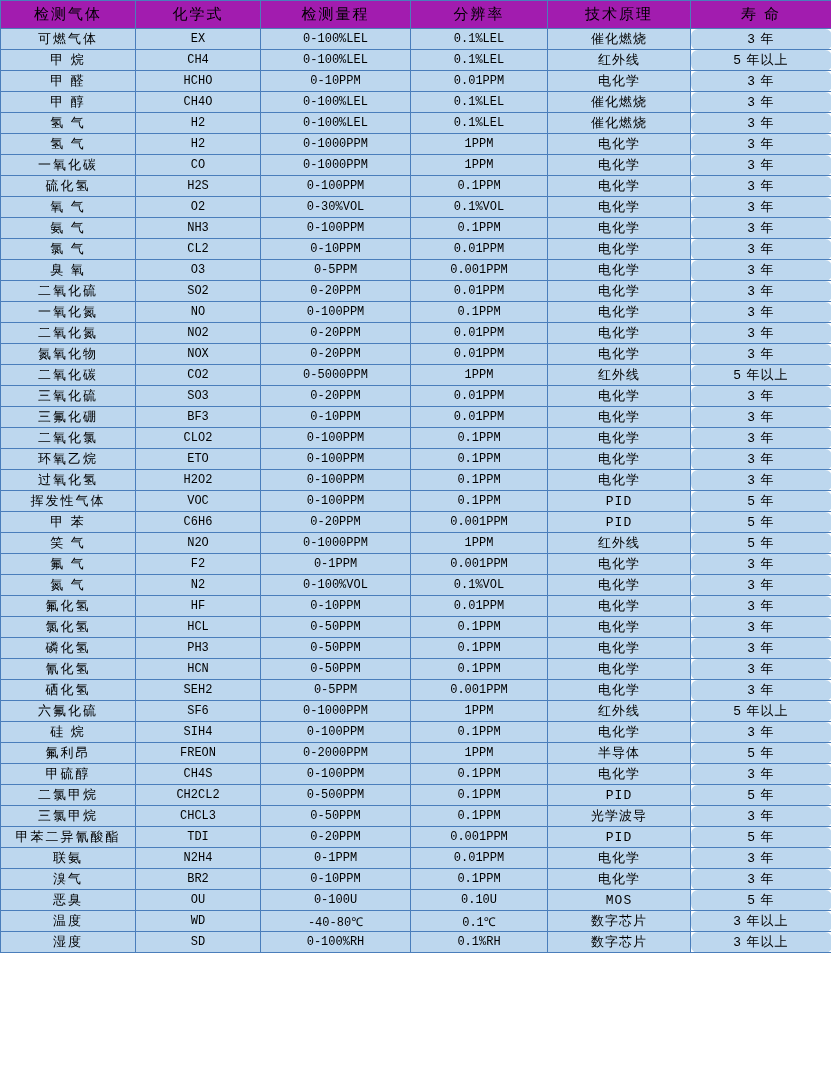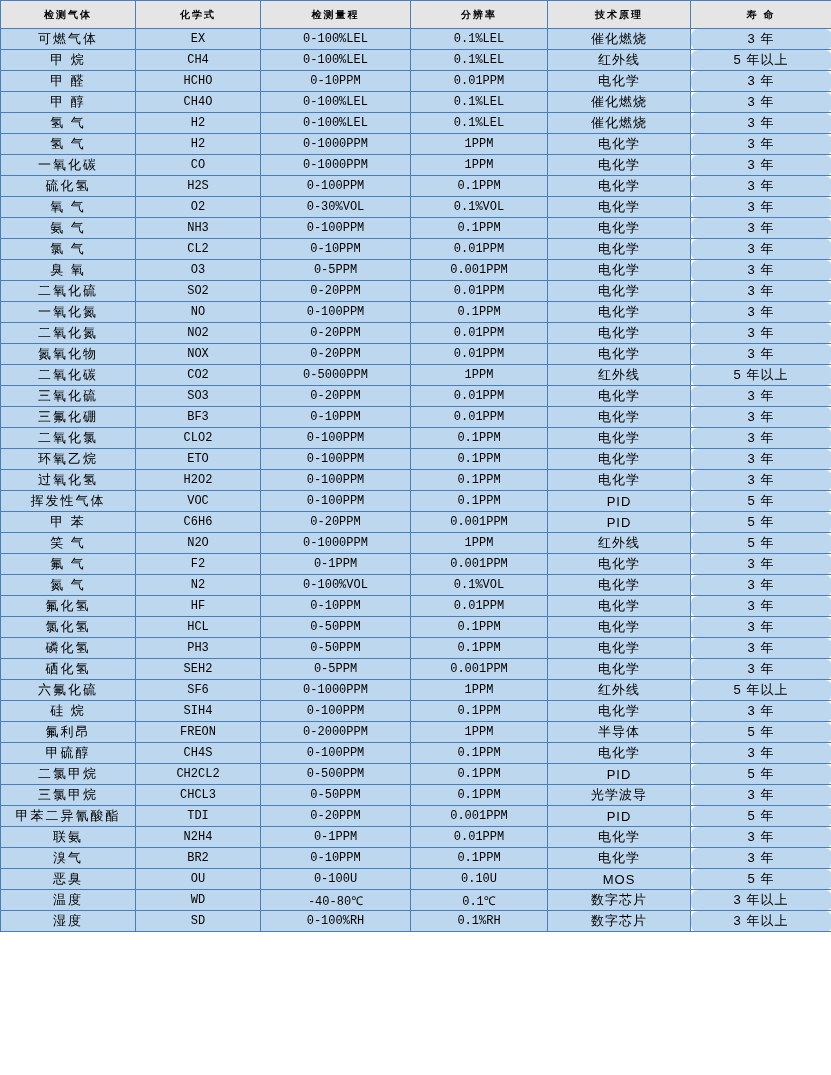--- a/index.html
+++ b/index.html
@@ -28,43 +28,44 @@
     border: 1px solid #4a7ebb;
     text-align: center;
     vertical-align: middle;
     color: #000000;
     padding: 0;
     overflow: hidden;
     white-space: nowrap;
   }
   #gas-table thead th {
     height: 27px;
-    background: #e5e5e5;
-    font-size: 10px;
-    font-weight: bold;
+    background: #a21caf;
+    font-size: 15px;
+    font-weight: normal;
     letter-spacing: 2px;
   }
   #gas-table tbody td {
     height: 20px;
     background: #bdd7ee;
     font-size: 13px;
     font-weight: normal;
   }
   #gas-table tbody td.name {
     letter-spacing: 2px;
   }
   #gas-table tbody td.formula,
   #gas-table tbody td.range,
   #gas-table tbody td.resolution {
     font-family: "Liberation Mono", "DejaVu Sans Mono", monospace;
     font-size: 12px;
     letter-spacing: 0;
   }
   #gas-table tbody td.principle {
     letter-spacing: 1px;
+    font-family: Liberation Mono, monospace;
   }
   #gas-table tbody td.life {
     letter-spacing: 1px;
     border-radius: 7px;
   }
 </style>
 </head>
 <body>
 
 <table id="gas-table">
@@ -321,20 +322,28 @@
       </tr>
       <tr>
         <td class="name">磷化氢</td>
         <td class="formula">PH3</td>
         <td class="range">0-50PPM</td>
         <td class="resolution">0.1PPM</td>
         <td class="principle">电化学</td>
         <td class="life">3 年</td>
       </tr>
       <tr>
+        <td class="name">氰化氢</td>
+        <td class="formula">HCN</td>
+        <td class="range">0-50PPM</td>
+        <td class="resolution">0.1PPM</td>
+        <td class="principle">电化学</td>
+        <td class="life">3 年</td>
+      </tr>
+      <tr>
         <td class="name">硒化氢</td>
         <td class="formula">SEH2</td>
         <td class="range">0-5PPM</td>
         <td class="resolution">0.001PPM</td>
         <td class="principle">电化学</td>
         <td class="life">3 年</td>
       </tr>
       <tr>
         <td class="name">六氟化硫</td>
         <td class="formula">SF6</td>

